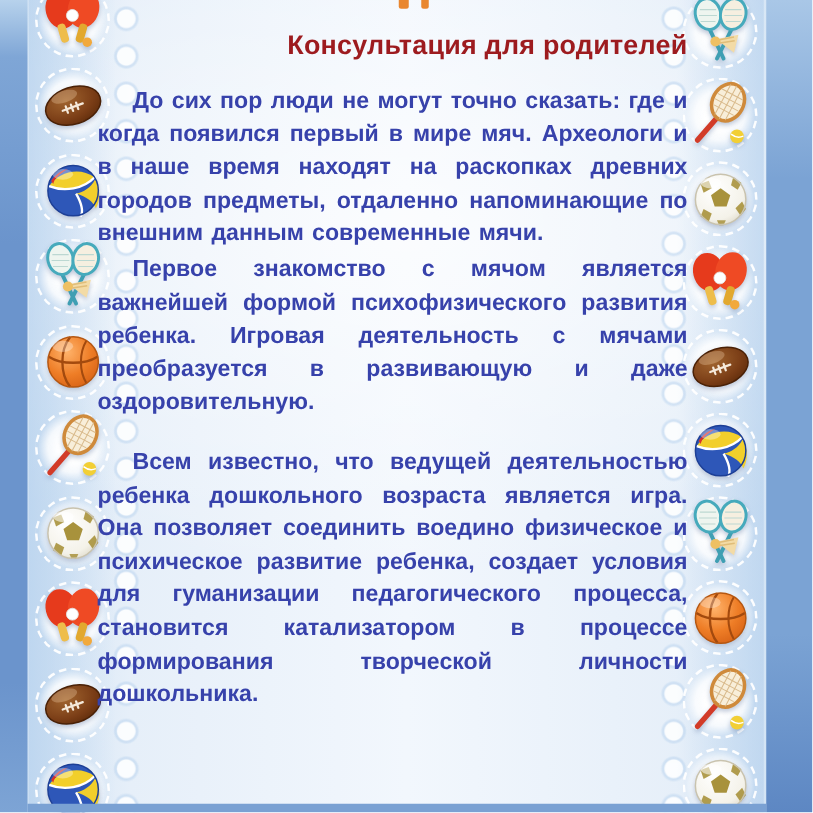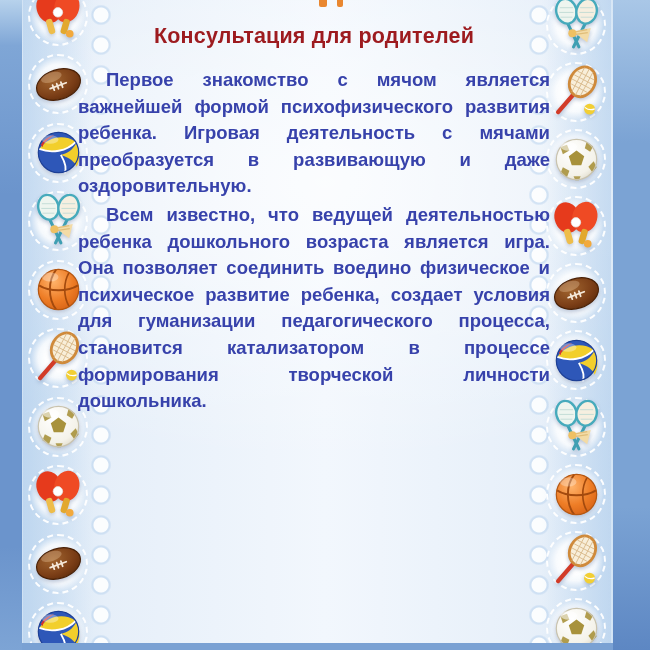--- a/index.html
+++ b/index.html
@@ -42,21 +42,21 @@
   .icons-right .icon-cell:last-child{margin-bottom:-9px;}
   .icon-cell::before{ 
     content:"";position:absolute;inset:1px;border-radius:50%;
     background:radial-gradient(circle,#fff 28%,rgba(255,255,255,.8) 50%,rgba(255,255,255,0) 70%);
     border:2px dashed rgba(255,255,255,.95);
   }
   .icon{width:57px;height:57px;position:relative;z-index:2;filter:drop-shadow(0 2px 2px rgba(60,90,140,.35));}
   
   .content{position:absolute;left:78px;right:100px;top:14px;z-index:4;}
   h1.title{
-    margin:10px 0 18px;text-align:center;
+    margin:10px 0 18px;text-align:right;
     font-size:21.5px;font-weight:bold;color:#9d1b1f;letter-spacing:.2px;
   }
   .para{
     margin:0;color:#3742ab;font-weight:bold;
     font-size:18.5px;line-height:26.6px;text-align:justify;word-spacing:1.5px;
   }
   .para.ind{text-indent:28px;}
   #paragraphs .para:nth-child(2){margin-top:2px;}
   #paragraphs .para:nth-child(3){margin-top:21px;}
   #paragraphs .para:nth-child(4){margin-top:5px;}
@@ -286,20 +286,21 @@
         </svg>
       </div>
     </div>
 
   <div class="cut-mark m1"></div>
   <div class="cut-mark m2"></div>
 
   <div class="content">
     <h1 class="title">Консультация для родителей</h1>
     <div id="paragraphs">
+        <p class="para ind">До сих пор люди не могут точно сказать: где и когда появился первый в мире мяч. Археологи и в наше время находят на раскопках древних городов предметы, отдаленно напоминающие по внешним данным современные мячи.</p>
         <p class="para ind">Первое знакомство с мячом является важнейшей формой психофизического развития ребенка. Игровая деятельность с мячами преобразуется в развивающую и даже оздоровительную.</p>
         <p class="para ind">Всем известно, что ведущей деятельностью ребенка дошкольного возраста является игра. Она позволяет соединить воедино физическое и психическое развитие ребенка, создает условия для гуманизации педагогического процесса, становится катализатором в процессе формирования творческой личности дошкольника.</p>
       </div>
   </div>
 
   <div class="edge edge-left"></div>
   <div class="edge edge-right"></div>
   <div class="edge-bottom"></div>
 </div>
 

